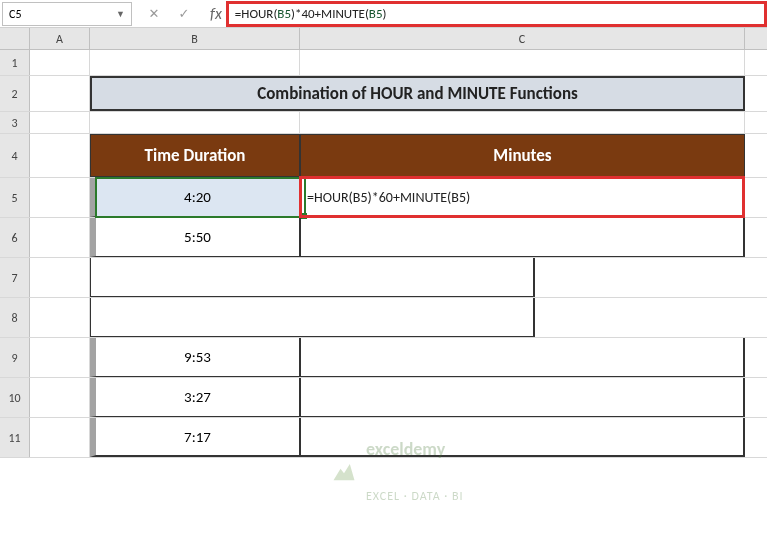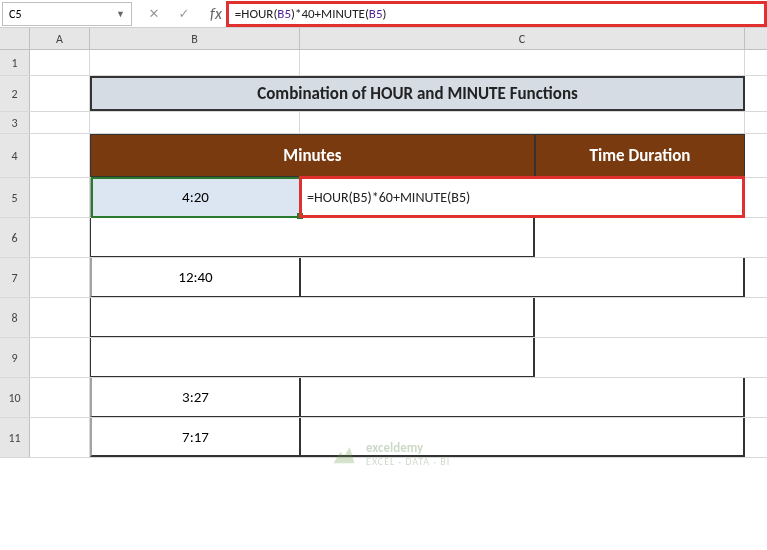--- a/index.html
+++ b/index.html
@@ -6,21 +6,21 @@
 body { font-family: Calibri, Arial, sans-serif; background: #fff; width: 767px; height: 550px; overflow: hidden; position: relative; }
 
 .formula-bar { display: flex; align-items: center; height: 28px; border-bottom: 1px solid #d0d0d0; background: #fff; }
 .name-box { width: 130px; height: 24px; border: 1px solid #c0c0c0; margin: 2px 4px 2px 2px; display: flex; align-items: center; padding: 0 6px; font-size: 12px; background: #fff; position: relative; }
 .name-box-text { flex: 1; }
 .name-box-arrow { font-size: 9px; color: #666; }
 .fb-btns { display: flex; align-items: center; gap: 10px; padding: 0 8px; color: #999; }
 .fb-btn { width: 20px; text-align: center; font-size: 13px; }
 .fx-label { font-style: italic; font-size: 16px; color: #666; padding: 0 4px 0 8px; }
 .formula-input-wrap { flex: 1; height: 26px; border: 3px solid #e03030; display: flex; align-items: center; padding: 0 6px; font-size: 13px; }
-.formula-text .ref { color: #4c1d95; }
+.formula-text .ref { color: #14532d; }
 .formula-text { color: #222; }
 
 .col-headers { display: flex; height: 22px; background: #e6e6e6; border-bottom: 1px solid #c0c0c0; }
 .corner { width: 30px; border-right: 1px solid #c0c0c0; background: #e6e6e6; }
 .col-h { border-right: 1px solid #c0c0c0; text-align: center; font-size: 12px; color: #444; line-height: 22px; background: #e6e6e6; }
 .col-A { width: 60px; }
 .col-B { width: 210px; }
 .col-C { width: 445px; }
 
 .grid { position: relative; }
@@ -33,38 +33,38 @@
 
 .r1 { height: 26px; }
 .r2 { height: 36px; }
 .r3 { height: 22px; }
 .r4 { height: 44px; }
 .rd { height: 40px; }
 
 .title-cell { background: #d6dce4; border: 2px solid #333; font-weight: bold; font-size: 17px; color: #222; justify-content: center; }
 .header-cell { background: #7a3a10; color: #fff; font-weight: bold; font-size: 17px; justify-content: center; border: 1px solid #333; }
 
-.data-b { border-left: 2px solid #a3a3a3; border-right: 1px solid #333; border-bottom: 1px solid #333; justify-content: center; font-size: 15px; }
+.data-b { border-left: 6px solid #a3a3a3; border-right: 1px solid #333; border-bottom: 1px solid #333; justify-content: center; font-size: 15px; }
 .data-c { border-right: 2px solid #333; border-bottom: 1px solid #333; border-left: 1px solid #333; }
 .last-row .data-b, .last-row .data-c { border-bottom: 2px solid #333; align-items: center; }
 .first-data .data-b { background: #dce6f2; }
 
 .sel-border { position: absolute; border: 2px solid #2b7a2b; pointer-events: none; }
 .sel-b5 { left: -1px; top: -1px; width: 211px; height: 41px; }
 .fill-handle { position: absolute; width: 6px; height: 6px; background: #2b7a2b; right: -3px; bottom: -3px; }
 
 .red-box-c5 { position: absolute; border: 3px solid #e03030; left: -2px; top: -2px; right: -2px; bottom: -2px; pointer-events: none; }
 
 .cell-formula { font-size: 14px; color: #222; }
 
 .watermark { position: absolute; left: 330px; top: 440px; display: flex; align-items: center; gap: 8px; opacity: 0.28; pointer-events: none; }
 .wm-icon { width: 28px; height: 28px; }
 .wm-text { font-size: 13px; color: #4a7a3a; line-height: 1.1; }
-.wm-text .main { font-weight: bold; font-size: 13px; }
-.wm-text .sub { font-size: 10px; letter-spacing: 1px; }
+.wm-text .main { font-weight: bold; font-size: 18px; }
+.wm-text .sub { font-size: 12px; letter-spacing: 1px; margin-top: 30px; }
 </style>
 </head>
 <body>
 
 <div class="formula-bar">
   <div class="name-box">
     <span class="name-box-text">C5</span>
     <span class="name-box-arrow">▼</span>
   </div>
   <div class="fb-btns">
@@ -104,63 +104,66 @@
   <div class="row r3">
     <div class="row-h">3</div>
     <div class="cell c-A"></div>
     <div class="cell c-B"></div>
     <div class="cell c-C"></div>
   </div>
 
   <div class="row r4">
     <div class="row-h">4</div>
     <div class="cell c-A"></div>
+    <div class="cell c-B header-cell">Time Duration</div>
     <div class="cell c-C header-cell">Minutes</div>
-    <div class="cell c-B header-cell">Time Duration</div>
   </div>
 
   <div class="row rd first-data">
     <div class="row-h">5</div>
     <div class="cell c-A"></div>
     <div class="cell c-B data-b" style="position:relative">
       <span>4:20</span>
       <div class="sel-border sel-b5">
           <div class="fill-handle"></div>
         </div>
     </div>
     <div class="cell c-C data-c" style="position:relative">
       <span class="cell-formula">=HOUR(B5)*60+MINUTE(B5)</span>
       <div class="red-box-c5"></div>
     </div>
   </div>
 
   <div class="row rd">
     <div class="row-h">6</div>
     <div class="cell c-A"></div>
+    <div class="cell c-B data-b">
+        <span>5:50</span>
+      </div>
     <div class="cell c-C data-c"></div>
   </div>
 
   <div class="row rd">
     <div class="row-h">7</div>
     <div class="cell c-A"></div>
-    <div class="cell c-B data-b">
-        <span>12:40</span>
-      </div>
     <div class="cell c-C data-c"></div>
   </div>
 
   <div class="row rd">
     <div class="row-h">8</div>
     <div class="cell c-A"></div>
     <div class="cell c-C data-c"></div>
   </div>
 
   <div class="row rd">
     <div class="row-h">9</div>
     <div class="cell c-A"></div>
+    <div class="cell c-B data-b">
+        <span>9:53</span>
+      </div>
     <div class="cell c-C data-c"></div>
   </div>
 
   <div class="row rd">
     <div class="row-h">10</div>
     <div class="cell c-A"></div>
     <div class="cell c-B data-b">
         <span>3:27</span>
       </div>
     <div class="cell c-C data-c"></div>

